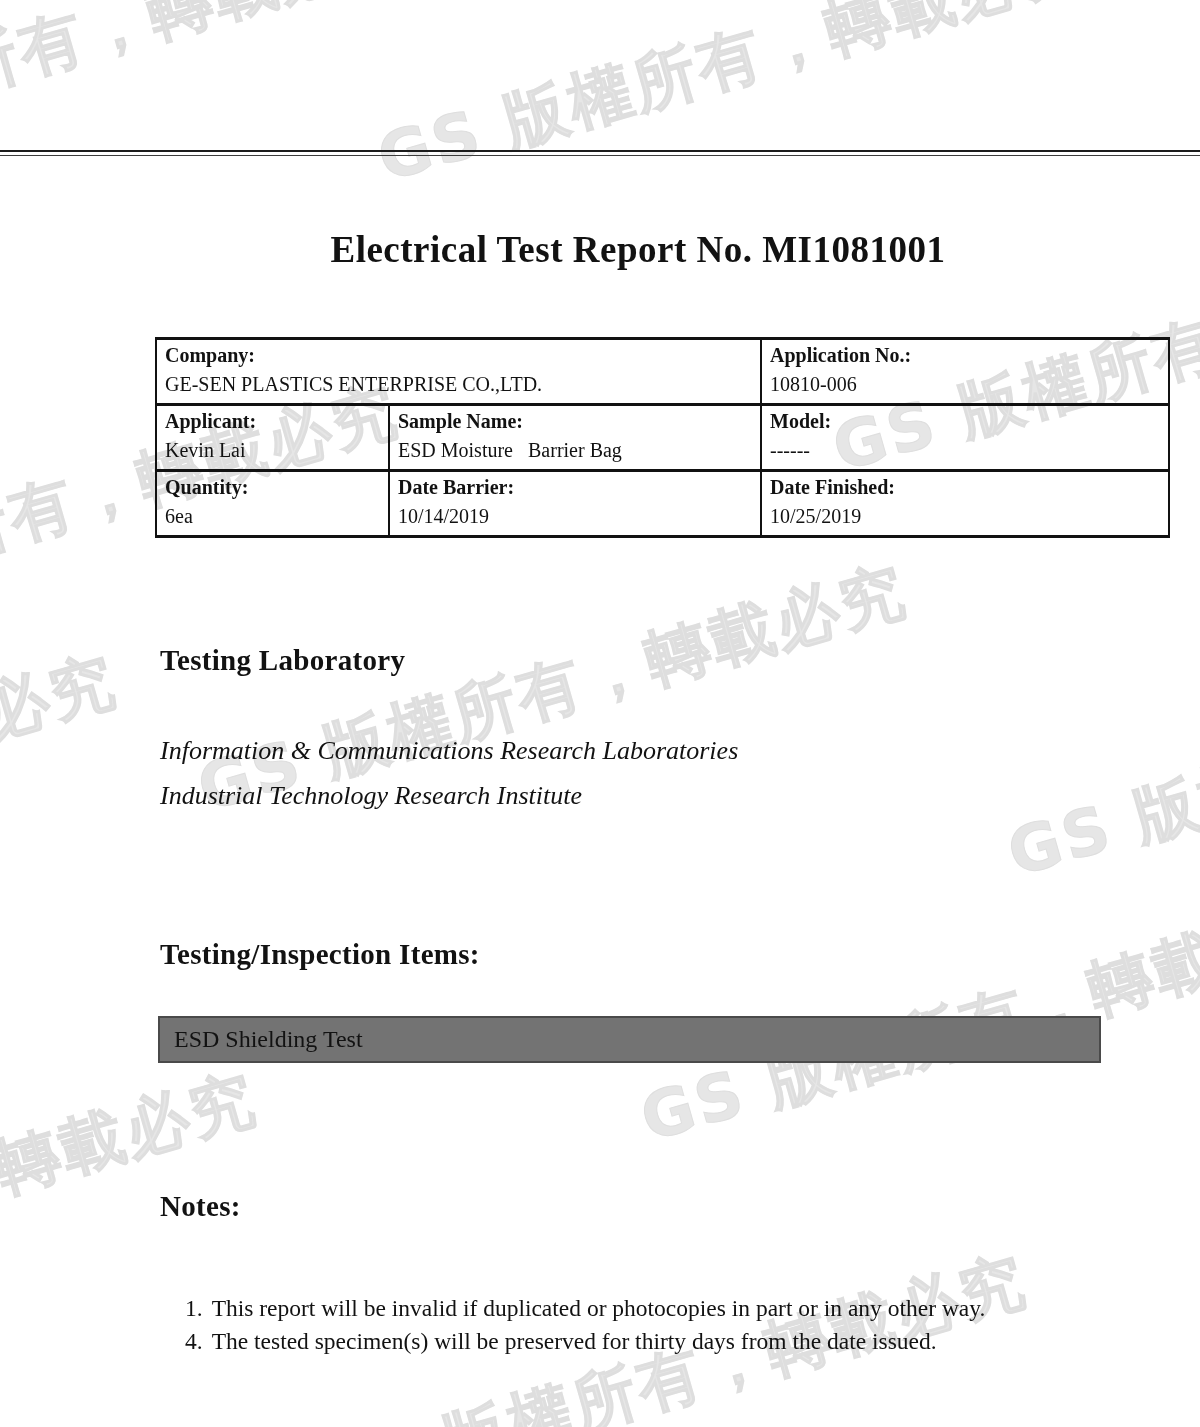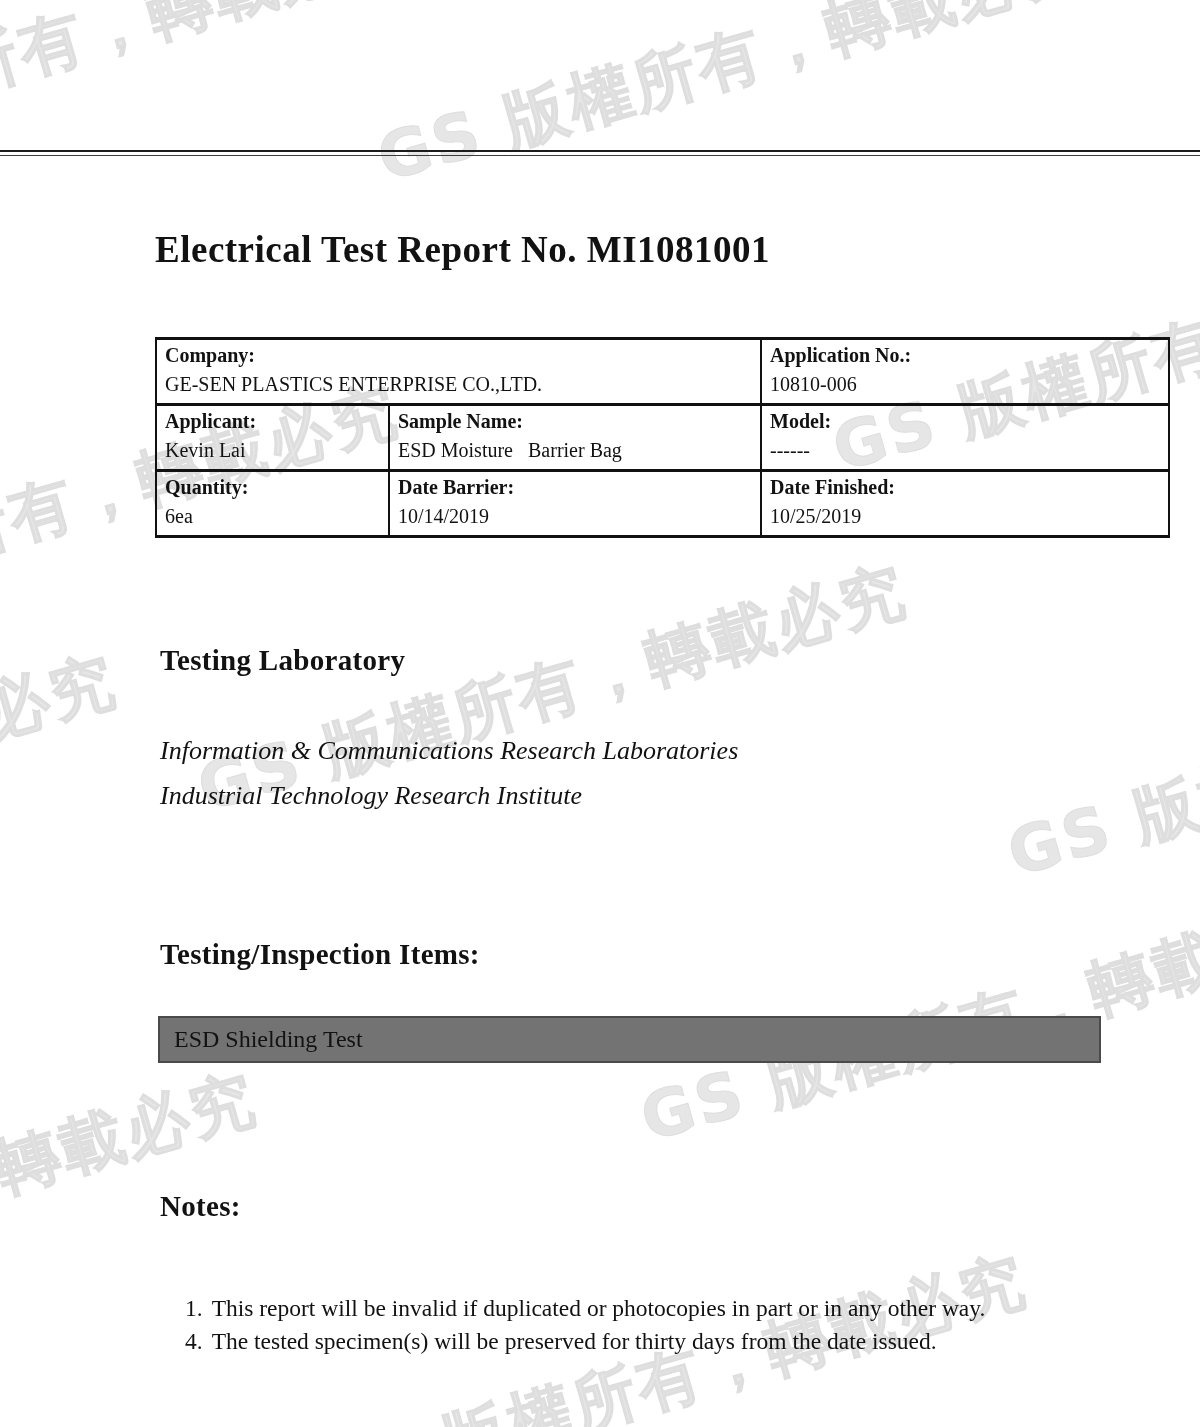--- a/index.html
+++ b/index.html
@@ -13,21 +13,21 @@
     font-size:64px;letter-spacing:3px;color:#e6e6e6;white-space:nowrap;
     transform:rotate(-16deg);transform-origin:0 50%;line-height:1;
     -webkit-text-stroke:1px #dedede;pointer-events:none;
   }
   
   .topline{
     position:absolute;left:0;top:150px;width:1200px;height:3px;
     border-top:2px solid #1c1c1c;border-bottom:1px solid #3c3c3c;
   }
   .title{
-    position:absolute;left:155px;top:228px;width:940px;
+    position:absolute;left:168px;top:228px;width:940px;text-align:center;
     font-size:37px;font-weight:bold;letter-spacing:0.5px;
   }
   table.info{
     position:absolute;left:155px;top:337px;width:1013px;
     border-collapse:collapse;table-layout:fixed;
   }
   table.info td{
     border:2px solid #111;border-top-width:3px;border-bottom-width:3px;
     padding:1px 8px 4px 8px;vertical-align:top;font-size:20px;line-height:29px;
   }

